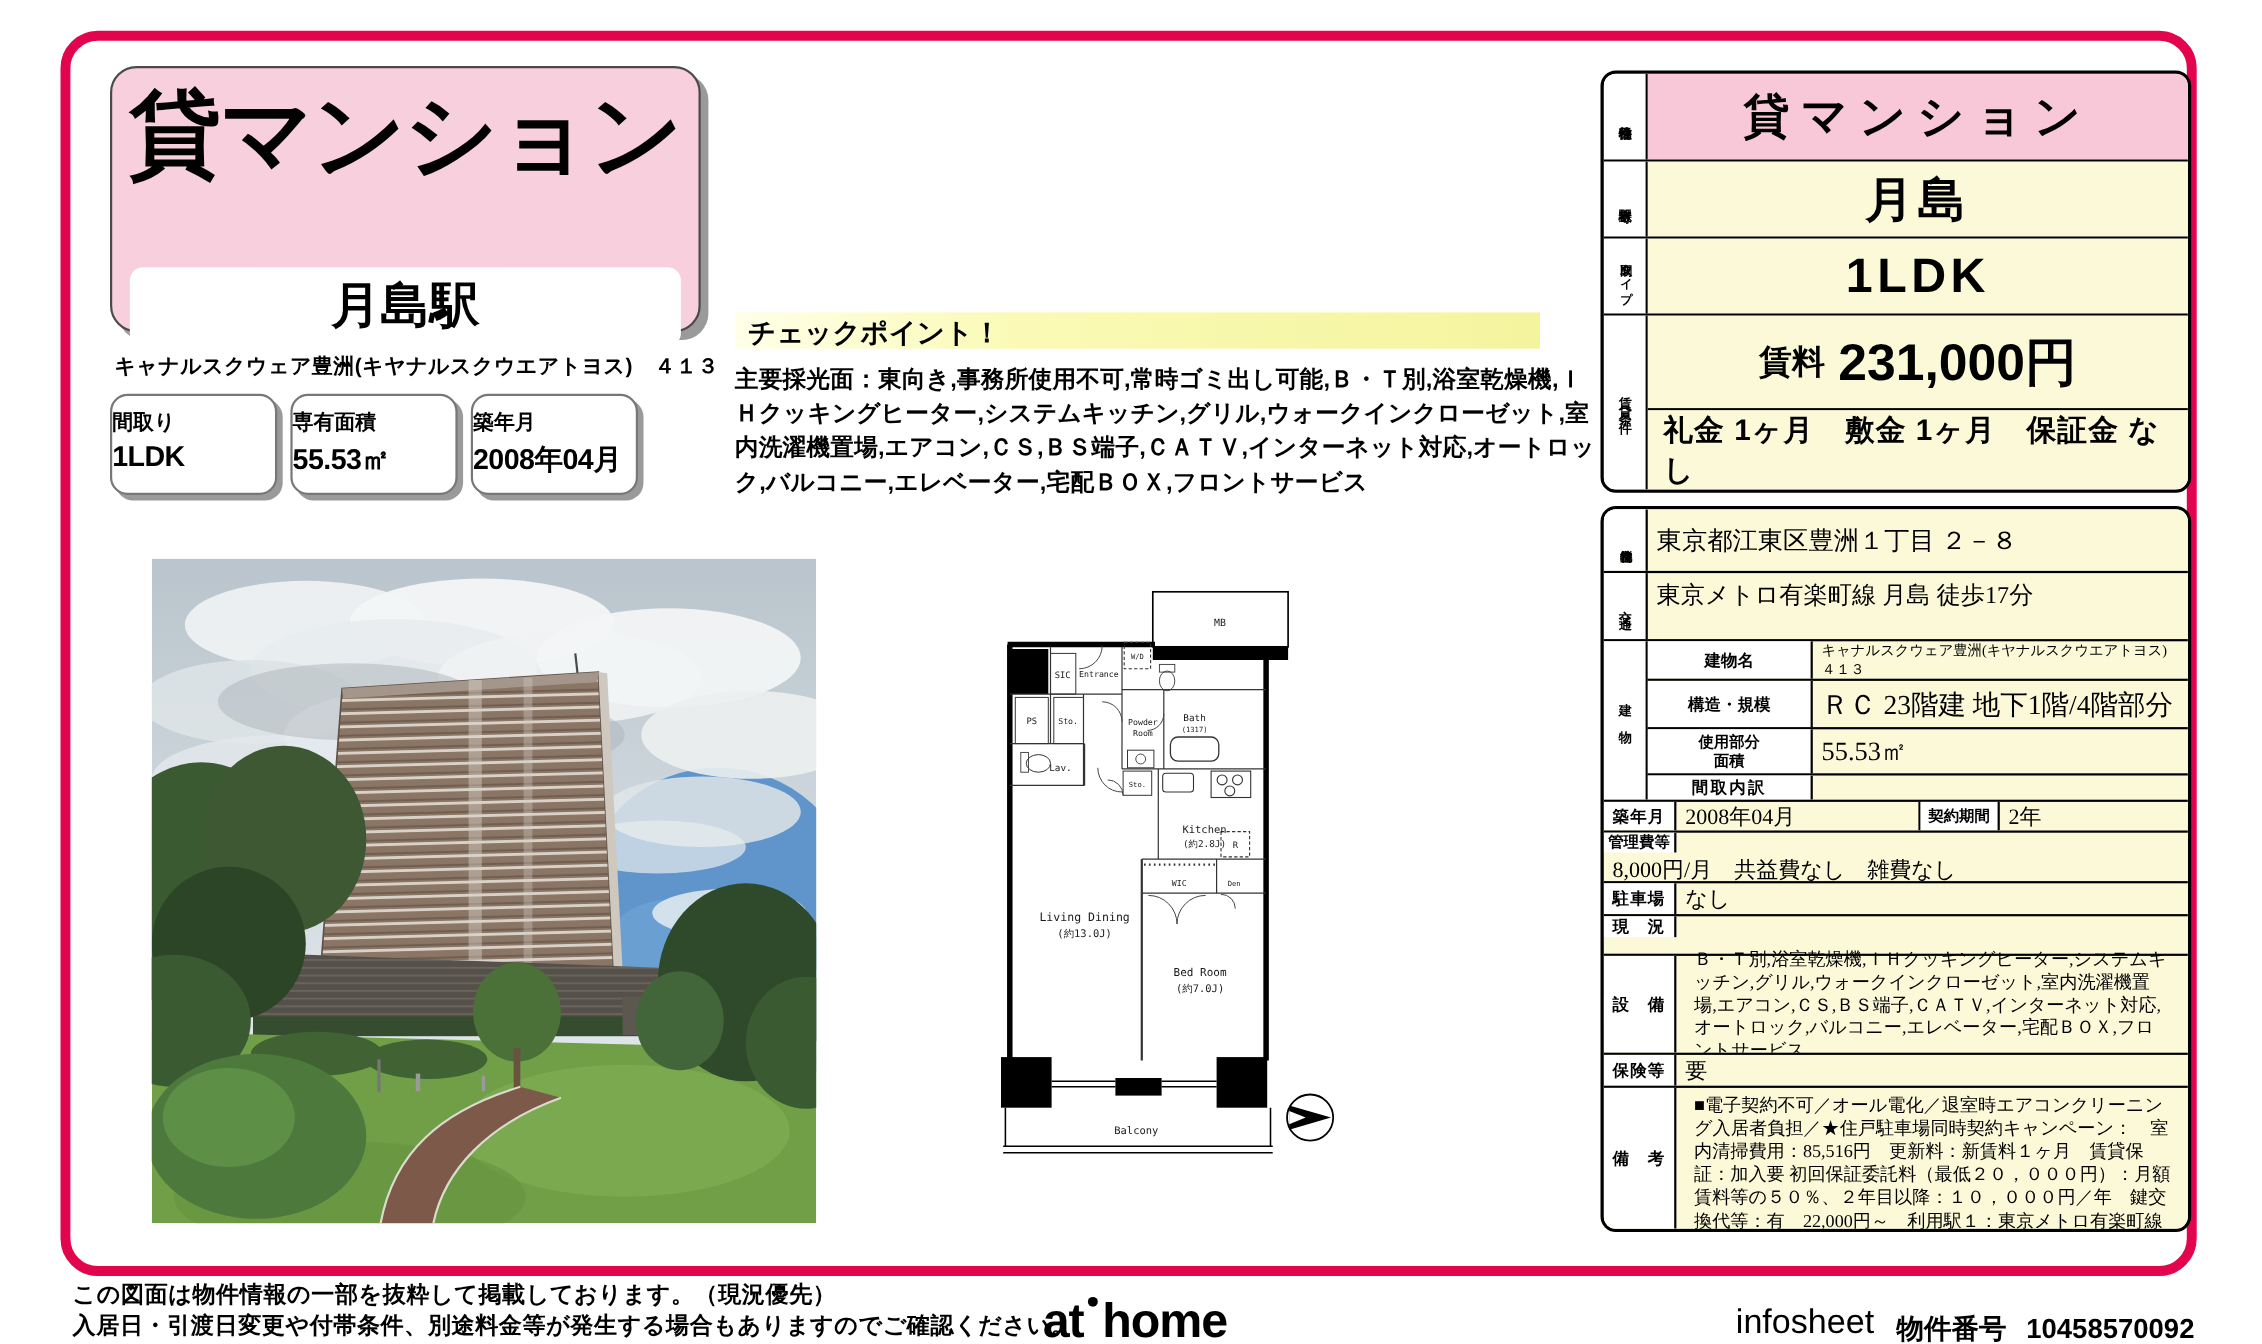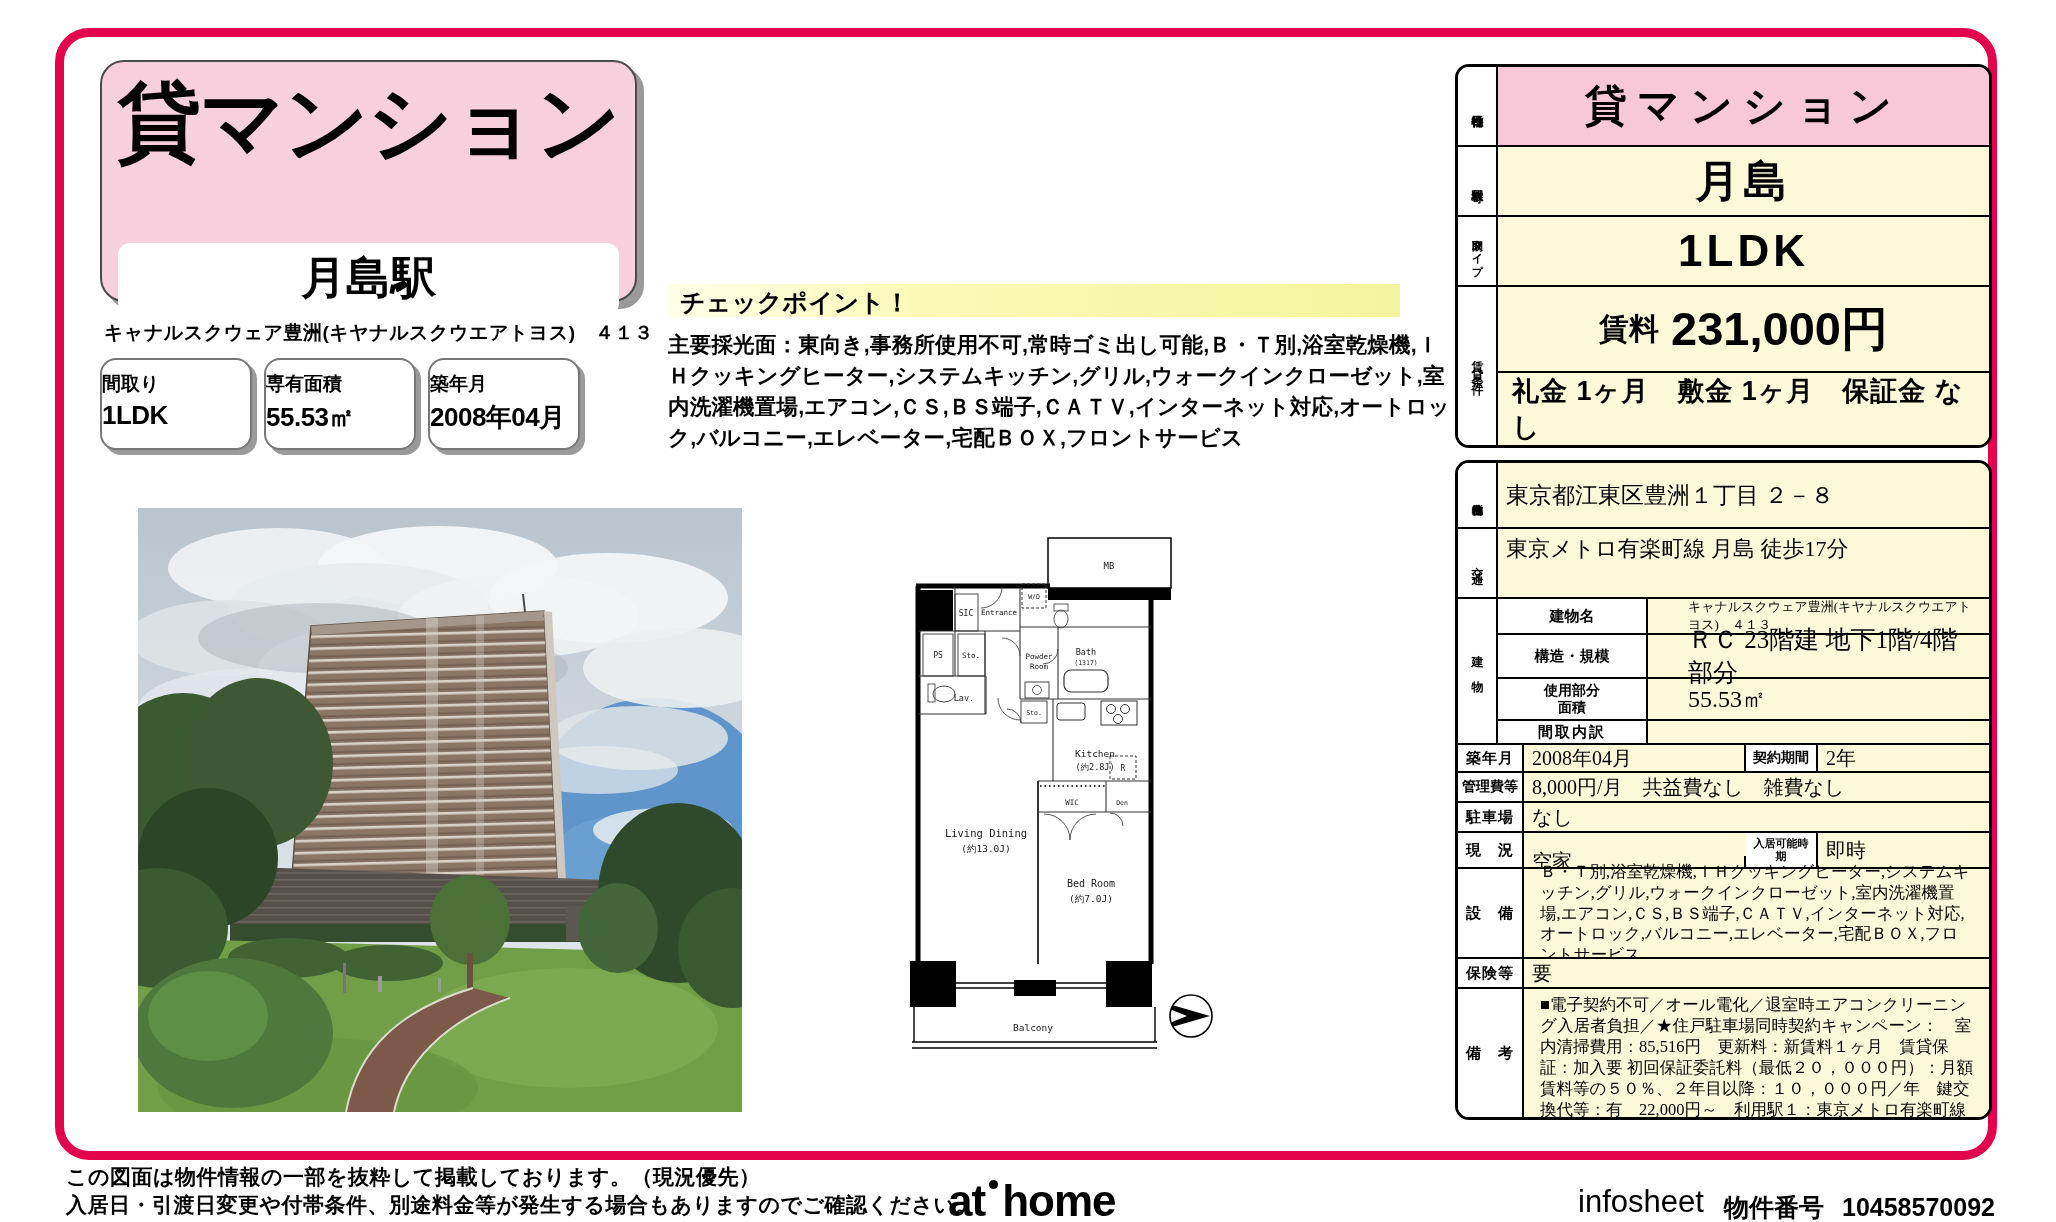--- a/index.html
+++ b/index.html
@@ -72,21 +72,21 @@
   .drow:first-child { border-top:none; }
   .dval { flex:1; display:flex; align-items:center; padding:2px 8px;
     font-family:"Liberation Serif","DejaVu Serif",serif; font-size:21px; }
   .dval.top { align-items:flex-start; padding-top:5px; }
   .hlabel { width:66px; min-width:66px; border-right:2px solid #000; background:#fff;
     display:flex; align-items:center; justify-content:center; text-align:center;
     font-size:15px; font-weight:bold; letter-spacing:1px; }
   .sublabel { width:150px; min-width:150px; border-right:2px solid #000; background:#fff;
     display:flex; align-items:center; justify-content:center; text-align:center;
     font-size:15px; font-weight:bold; }
-  .bsub { display:flex; border-top:2px solid #000;gap:32px; }
+  .bsub { display:flex; border-top:2px solid #000; }
   .bsub:first-child { border-top:none; }
   .fixw { border-right:2px solid #000; }
   .smalltext { font-size:16.5px; line-height:1.27; padding:4px 6px 2px 8px; display:block; }
 
   
   .disc { position:absolute; left:66px; font-size:21px; font-weight:bold; letter-spacing:0.5px; }
   .logo { position:absolute; left:948px; top:1176px; font-size:44px; font-weight:bold;
     letter-spacing:-1px; }
   .logo-dot { display:inline-block; width:9px; height:9px; background:#000; border-radius:50%;
     margin:0 4px 27px 4px; }
@@ -375,29 +375,29 @@
           <div class="dval"></div>
         </div>
       </div>
     </div>
     <div class="drow" style="height:28px;">
       <div class="hlabel">築年月</div>
       <div class="dval fixw" style="width:222px; flex:none; font-size:20px;">2008年04月</div>
       <div class="hlabel" style="width:72px; min-width:72px; font-size:14px; letter-spacing:0;text-align:center;">契約期間</div>
       <div class="dval" style="font-size:20px;">2年</div>
     </div>
-    <div class="drow" style="height:30px;">
+    <div class="drow" style="height:46px;flex-direction:column;">
       <div class="hlabel" style="font-size:14px; letter-spacing:0;">管理費等</div>
       <div class="dval" style="font-size:20px;">8,000円/月　共益費なし　雑費なし</div>
     </div>
     <div class="drow" style="height:30px;">
       <div class="hlabel">駐車場</div>
       <div class="dval" style="font-size:20px;">なし</div>
     </div>
-    <div class="drow" style="height:36px;">
+    <div class="drow" style="height:36px;flex-direction:column;">
       <div class="hlabel">現　況</div>
       <div class="dval fixw" style="width:222px; flex:none; font-size:20px;margin-top:23px;">空家</div>
       <div class="hlabel" style="width:72px; min-width:72px; font-size:11px; line-height:1.2; letter-spacing:0; padding:0 6px;">入居可能時期</div>
       <div class="dval" style="font-size:20px;">即時</div>
     </div>
     <div class="drow" style="height:90px;">
       <div class="hlabel">設　備</div>
       <div class="dval">
           <span class="smalltext serif">Ｂ・Ｔ別,浴室乾燥機,ＩＨクッキングヒーター,システムキッチン,グリル,ウォークインクローゼット,室内洗濯機置場,エアコン,ＣＳ,ＢＳ端子,ＣＡＴＶ,インターネット対応,オートロック,バルコニー,エレベーター,宅配ＢＯＸ,フロントサービス</span>
         </div>

